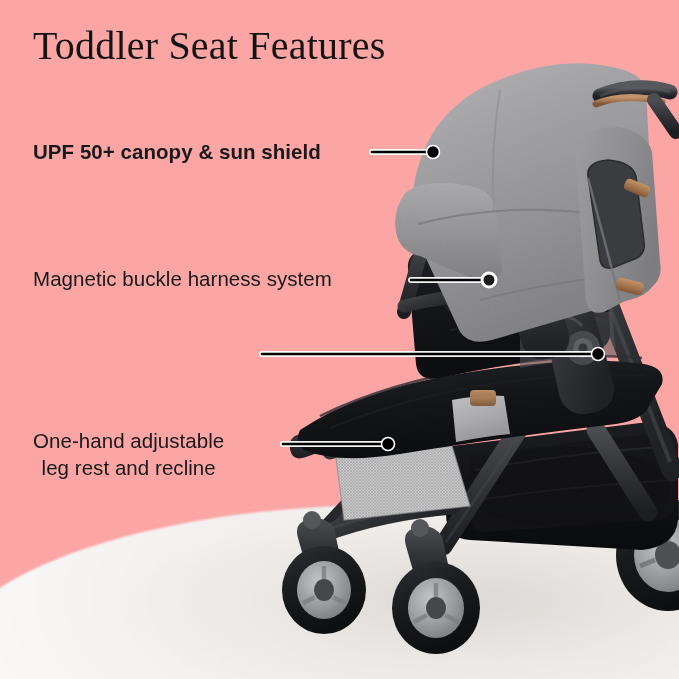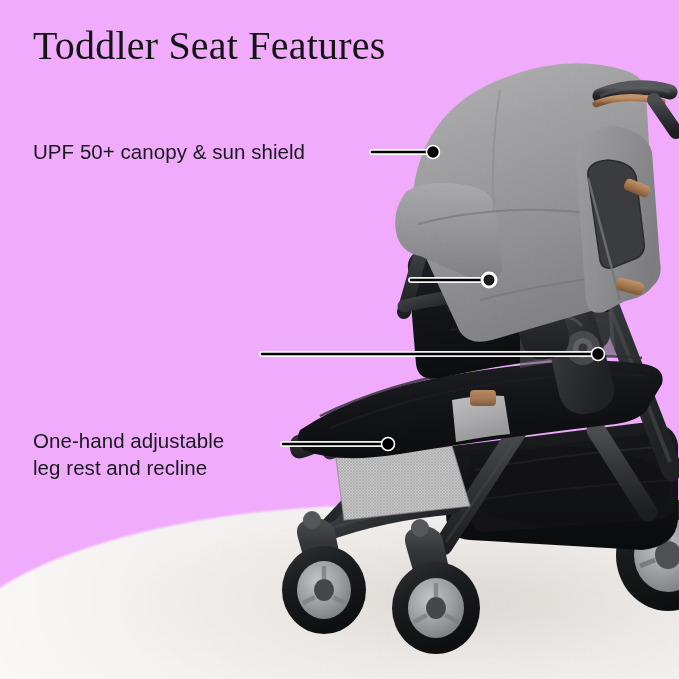--- a/index.html
+++ b/index.html
@@ -3,21 +3,21 @@
 <meta charset="utf-8">
 <title>Toddler Seat Features</title>
 <style>
   html,body{margin:0;padding:0;}
   body{
     width:679px;height:679px;
     background:#ffffff;
     font-family:"Liberation Sans", sans-serif;
     overflow:hidden;
   }
-  #stage{position:relative;width:679px;height:679px;background:#f0abfc;overflow:hidden;}
+  #stage{position:relative;width:679px;height:679px;background:#fca5a5;overflow:hidden;}
 
   
   .ground{
     position:absolute;
     left:-60px; top:505px;
     width:900px; height:330px;
     border-radius:50%;
     background:radial-gradient(ellipse at 55% 28%, #efece9 0%, #f3f1ef 38%, #f8f7f5 62%, #fdfdfc 82%, #ffffff 100%);
     filter:blur(1.2px);
   }
@@ -46,24 +46,24 @@
   .label{
     position:absolute;
     font-family:"Liberation Sans", sans-serif;
     font-size:20.5px;
     font-weight:300;
     color:#17191b;
     line-height:27px;
     white-space:pre-line;
     letter-spacing:.05px;
   }
-  .lbl1{left:33px; top:138px;}
+  .lbl1{left:33px; top:138px;font-weight:bold;}
   .lbl2{left:33px; top:265px;}
   .lbl3{left:33px; top:338px;}
-  .lbl4{left:33px; top:427px;}
+  .lbl4{left:33px; top:427px;text-align:center;}
 
   
   .leaders{position:absolute;left:0;top:0;width:679px;height:679px;}
 
   
   .art{position:absolute;left:0;top:0;width:679px;height:679px;}
 </style>
 </head>
 <body>
 
@@ -329,16 +329,17 @@
       <circle cx="433" cy="152" r="6.5" fill="#000000" stroke="#ffffff" stroke-width="1.6"></circle>
       <circle cx="489" cy="280" r="7" fill="#1a1b1d" stroke="#ffffff" stroke-width="3"></circle>
       <circle cx="598" cy="354" r="6.5" fill="#000000" stroke="#ffffff" stroke-width="1.6"></circle>
       <circle cx="388" cy="444" r="6.5" fill="#000000" stroke="#ffffff" stroke-width="1.6"></circle>
     </g>
   </svg>
 
   <div class="title">Toddler Seat Features</div>
 
   <div class="label lbl1">UPF 50+ canopy &amp; sun shield</div>
+  <div class="label lbl2">Magnetic buckle harness system</div>
   <div class="label lbl4">One-hand adjustable
 leg rest and recline</div>
 
 </div>
 
 </body></html>

